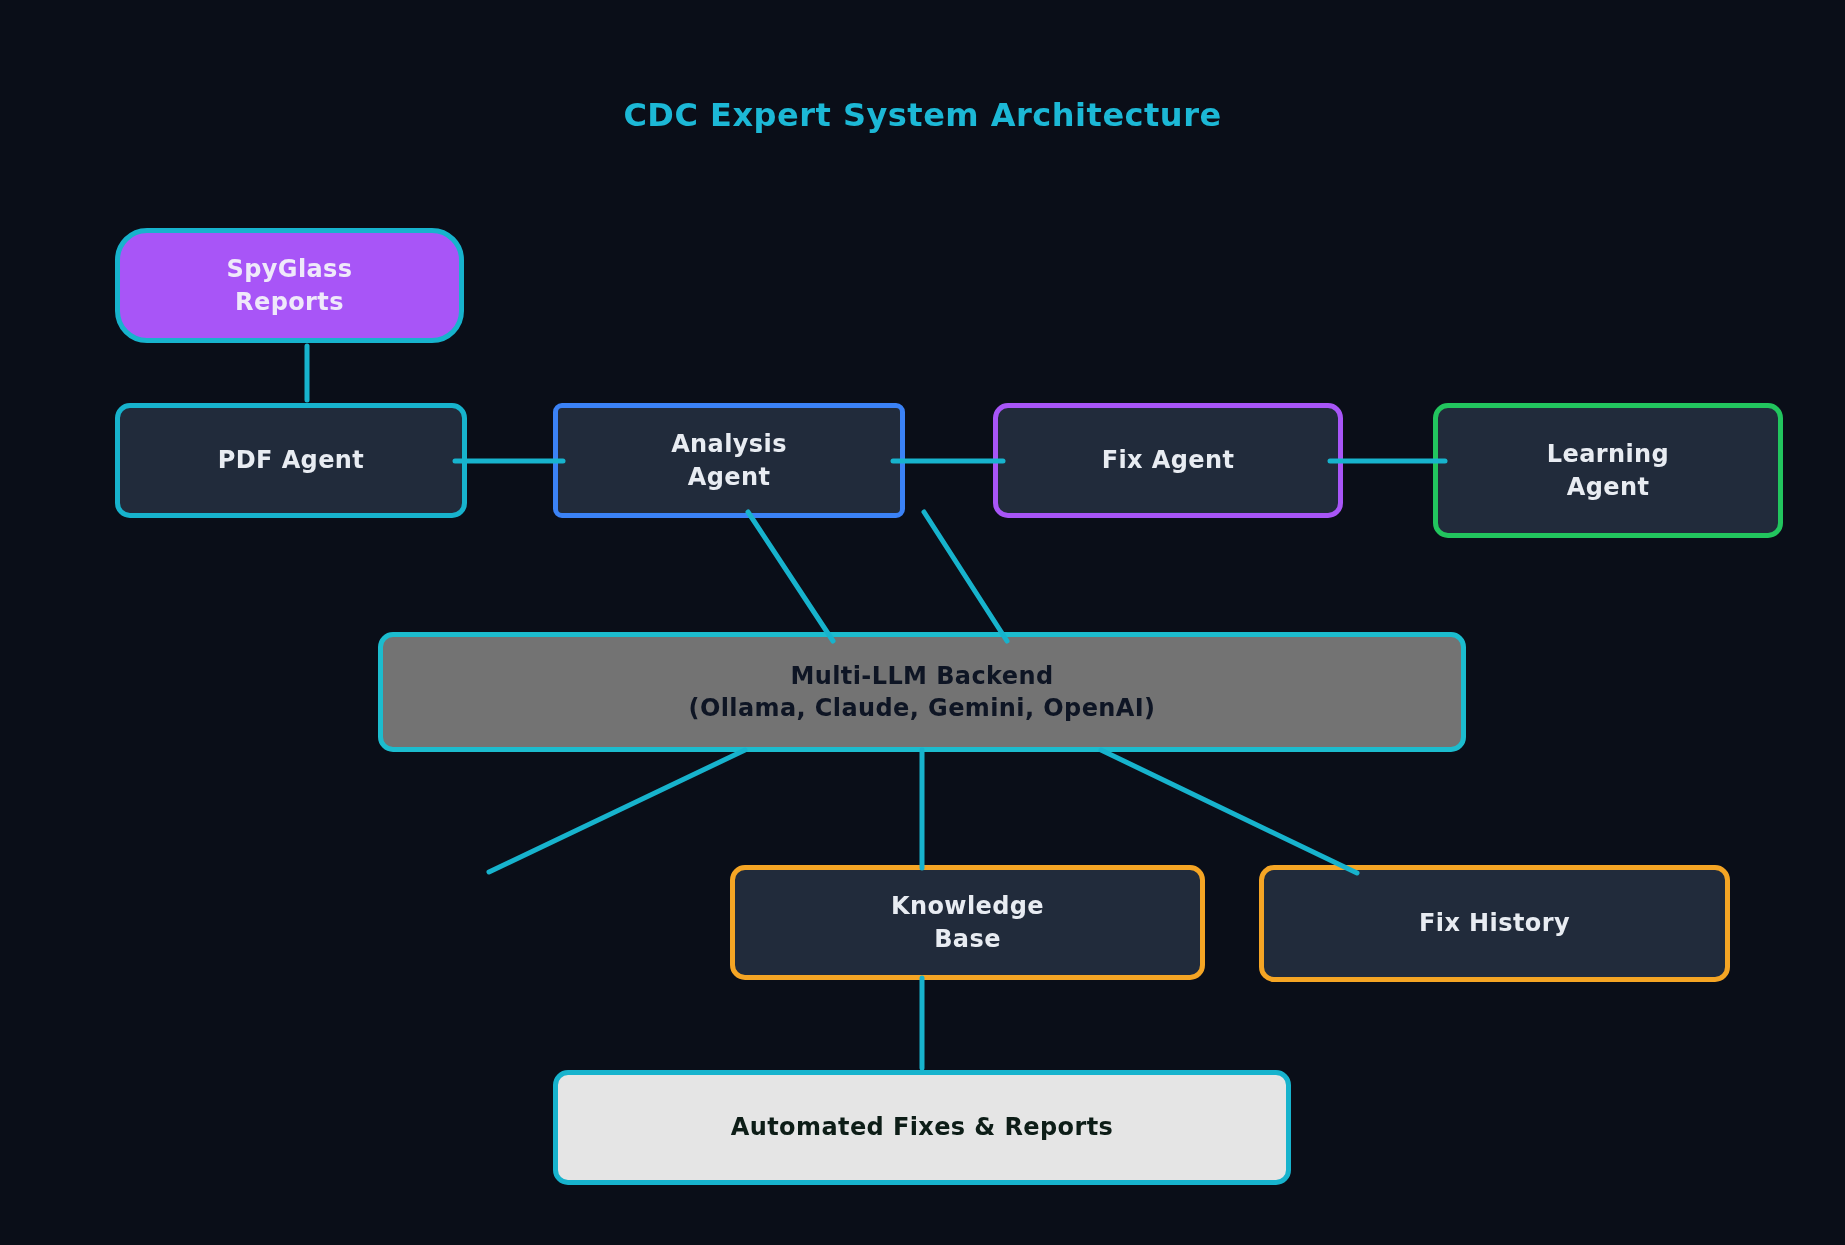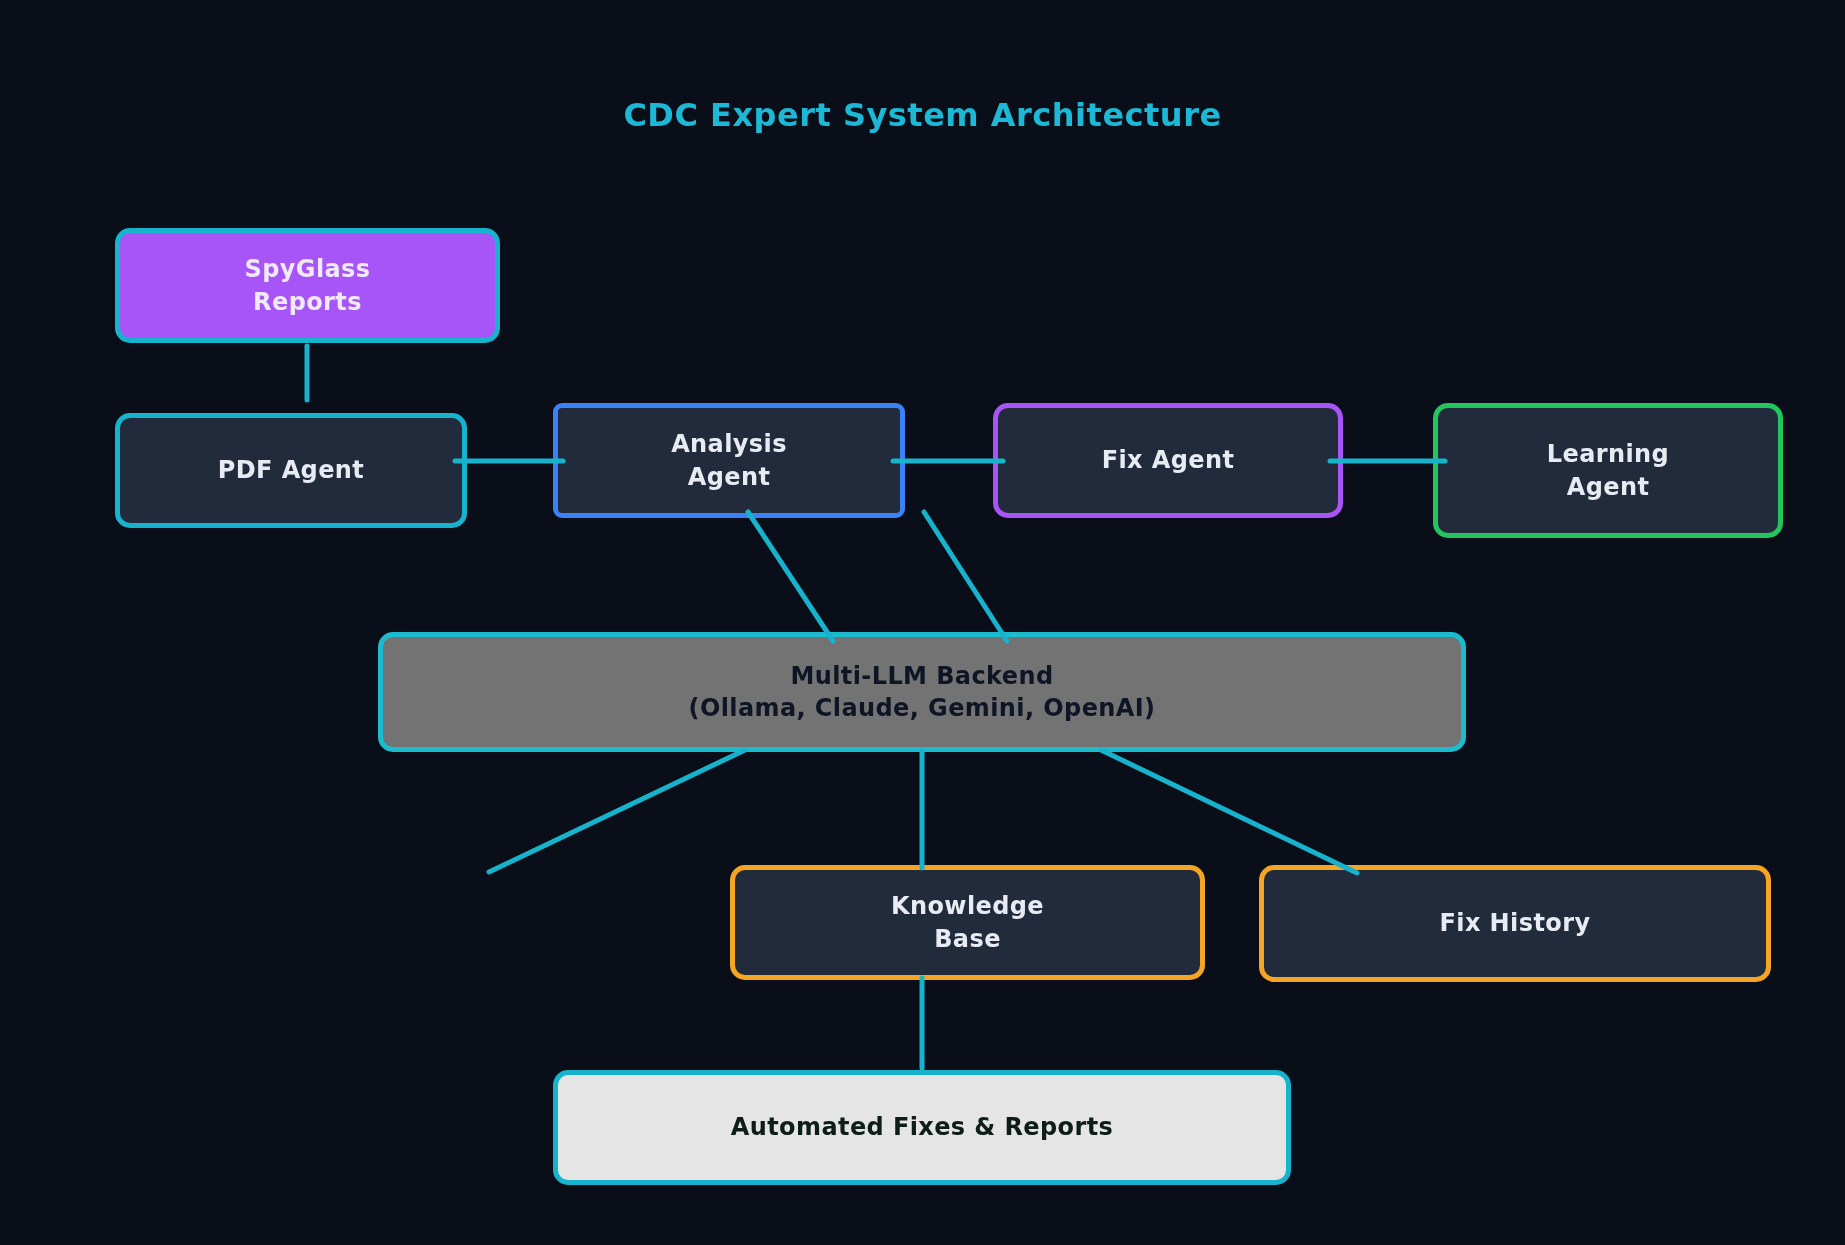--- a/index.html
+++ b/index.html
@@ -37,29 +37,29 @@
     font-weight: bold;
     font-size: 24px;
     line-height: 1.35;
     letter-spacing: 0.4px;
     border-radius: 15px;
     border: 5px solid transparent;
     color: #e8ecf2;
     background: #212b3b;
   }
   
-  #node-spyglass   { left:115px;  top:228px;  width:385px;  height:115px; background:#a855f7; border-color:#17b3cd; color:#efe9fa; }
-  #node-pdf        { left:115px;  top:403px;  width:352px;  height:115px; border-color:#17b3cd;margin-top:10px; }
+  #node-spyglass   { left:115px;  top:228px;  width:349px;  height:115px; background:#a855f7; border-color:#17b3cd; color:#efe9fa;border-radius:32px; }
+  #node-pdf        { left:115px;  top:403px;  width:352px;  height:115px; border-color:#17b3cd; }
   #node-analysis   { left:553px;  top:403px;  width:352px;  height:115px; border-color:#3b82f6;border-radius:9px; }
   #node-fix        { left:993px;  top:403px;  width:350px;  height:115px; border-color:#a855f7; }
   #node-learning   { left:1433px; top:403px;  width:350px;  height:135px; border-color:#22c55e; }
   #node-backend    { left:378px;  top:632px;  width:1088px; height:120px; background:#737373; border-color:#1cbcce; color:#0e1524; }
   #node-sqlite     { left:203px;  top:865px;  width:475px;  height:114px; border-color:#f5a524; }
   #node-knowledge  { left:730px;  top:865px;  width:475px;  height:115px; border-color:#f5a524; }
-  #node-fixhistory { left:1259px; top:865px;  width:512px;  height:117px; border-color:#f5a524; }
+  #node-fixhistory { left:1259px; top:865px;  width:471px;  height:117px; border-color:#f5a524; }
   #node-automated  { left:553px;  top:1070px; width:738px;  height:115px; background:#e5e5e5; border-color:#17b3cd; color:#0d1d17; }
   #connector-layer {
     position: absolute;
     left: 0;
     top: 0;
     pointer-events: none;
   }
   #connector-layer line {
     stroke: #17b3cd;
     stroke-width: 5;

